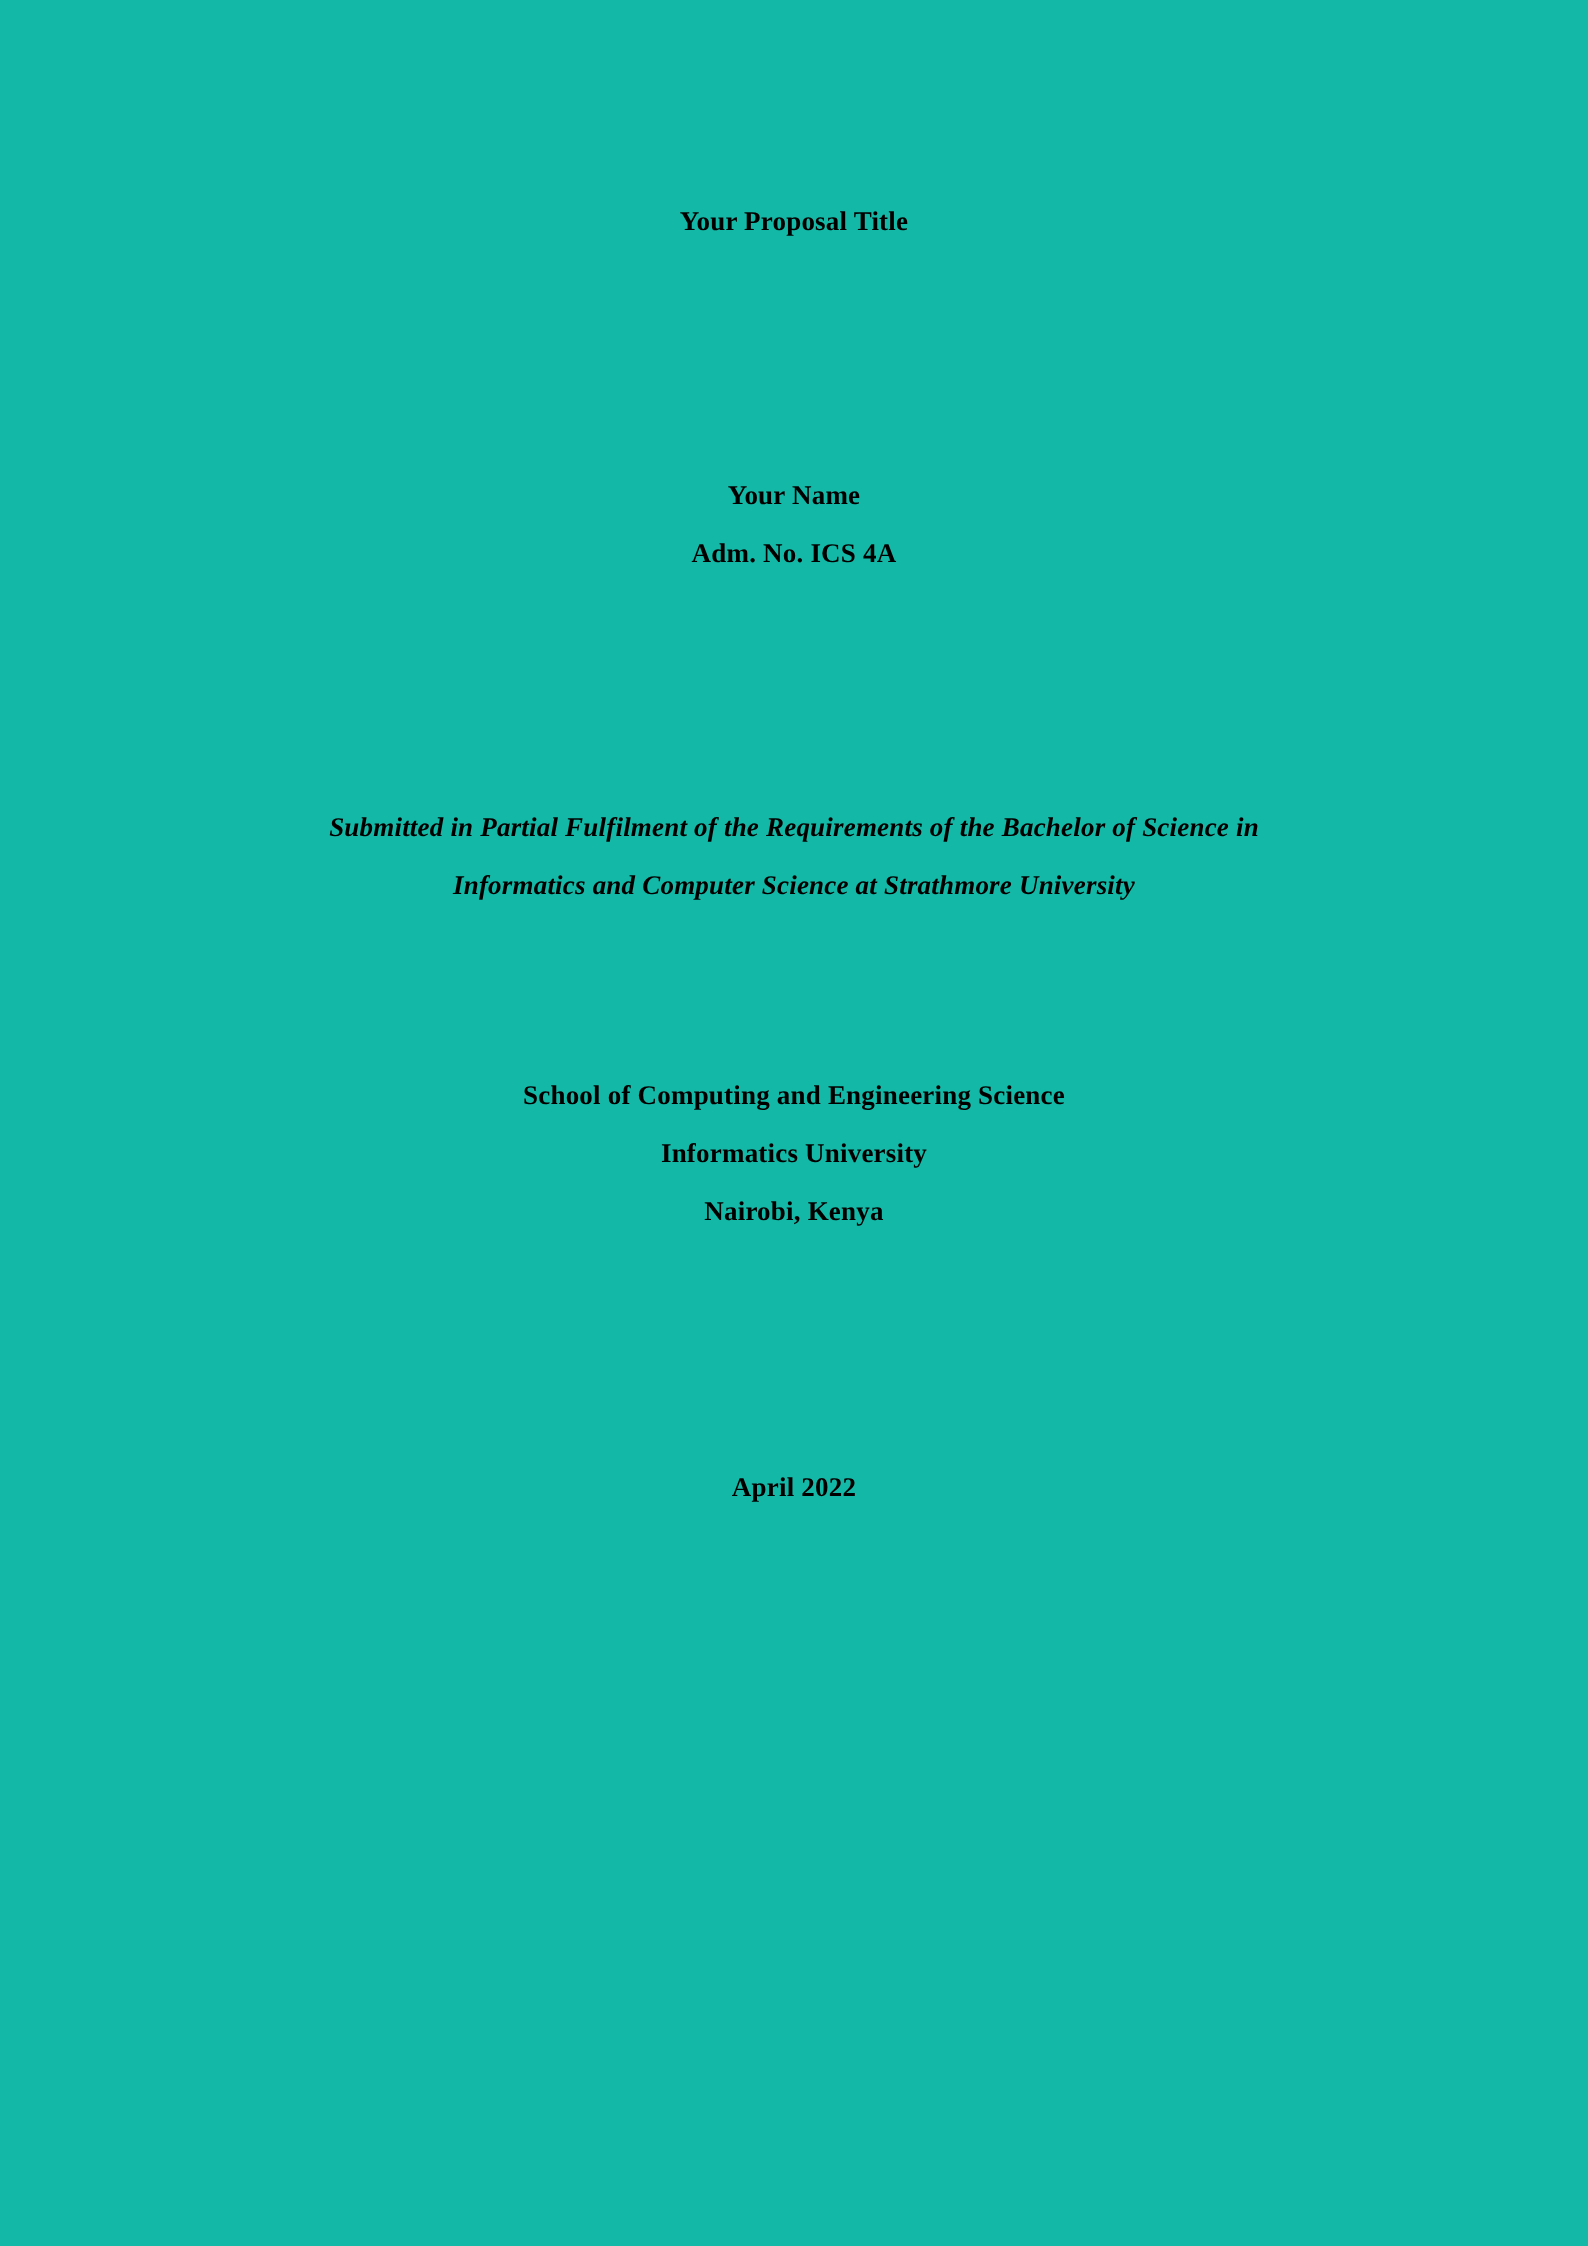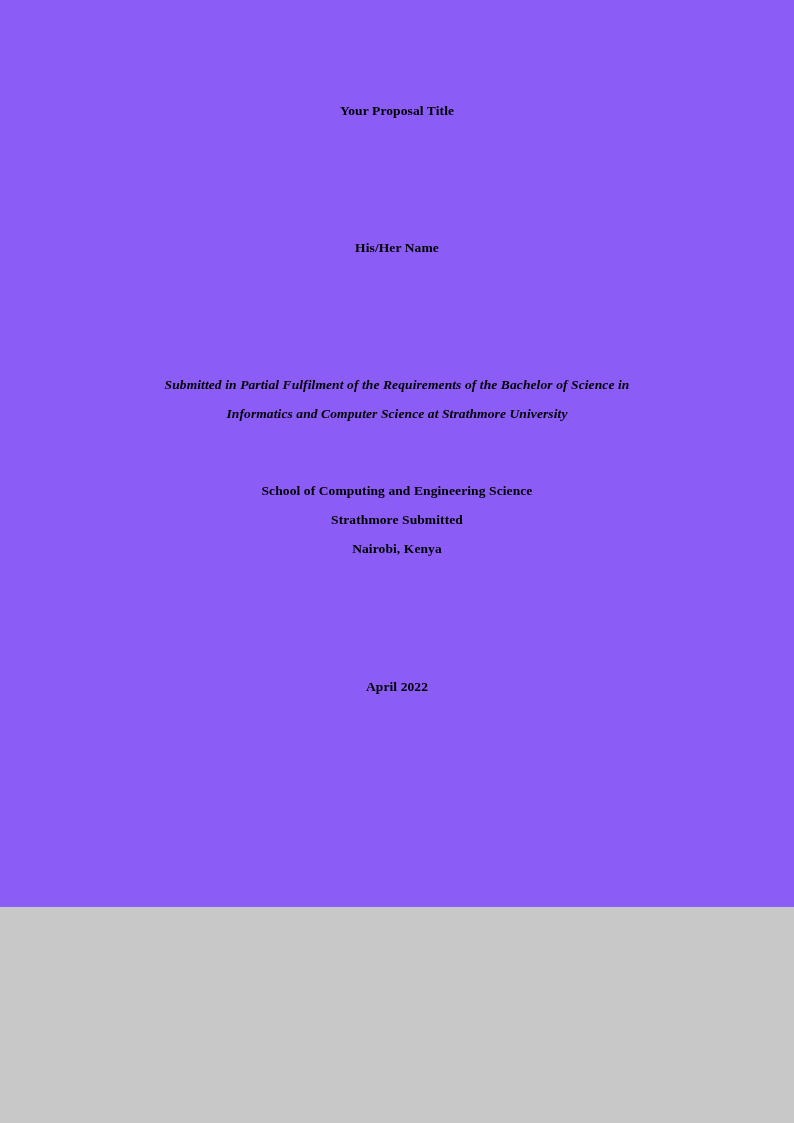--- a/index.html
+++ b/index.html
@@ -6,23 +6,23 @@
     margin: 0;
     padding: 0;
     background: #c8c8c8;
   }
   body {
     font-family: "Liberation Serif", "DejaVu Serif", serif;
   }
   .page {
     position: relative;
     width: 794px;
-    height: 907px;
+    height: 1123px;
     margin: 0 auto;
-    background: #8b5cf6;
+    background: #14b8a6;
     box-sizing: border-box;
     overflow: hidden;
   }
   .content {
     position: absolute;
     left: 0;
     top: 0;
     width: 794px;
     padding: 0 75px;
     box-sizing: border-box;
@@ -36,51 +36,54 @@
     letter-spacing: 0.1px;
   }
   .block {
     margin: 0;
   }
   
   .t-title       { margin-top: 96px; }
   .t-author      { margin-top: 108px; }
   .t-supervisor  { margin-top: 108px; }
   .t-submission  { margin-top: 108px; }
-  .t-school      { margin-top: 48px; }
+  .t-school      { margin-top: 76px; }
   .t-date        { margin-top: 109px; }
 
   .submission .line {
     line-height: 29px;
     font-style: italic;
   }
 </style>
 </head>
 <body>
 
 <div class="page">
   <div class="content">
 
     <div class="block t-title">
       <div class="line">Your Proposal Title</div>
     </div>
 
+    <div class="block t-author">
+      <div class="line">Your Name</div>
+      <div class="line">Adm. No. ICS 4A</div>
+    </div>
 
     <div class="block t-supervisor">
-      <div class="line">His/Her Name</div>
     </div>
 
     <div class="block t-submission submission">
       <div class="line">Submitted in Partial Fulfilment of the Requirements of the Bachelor of Science in</div>
       <div class="line">Informatics and Computer Science at Strathmore University</div>
     </div>
 
     <div class="block t-school">
       <div class="line">School of Computing and Engineering Science</div>
-      <div class="line">Strathmore Submitted</div>
+      <div class="line">Informatics University</div>
       <div class="line">Nairobi, Kenya</div>
     </div>
 
     <div class="block t-date">
       <div class="line">April 2022</div>
     </div>
 
   </div>
 </div>
 

